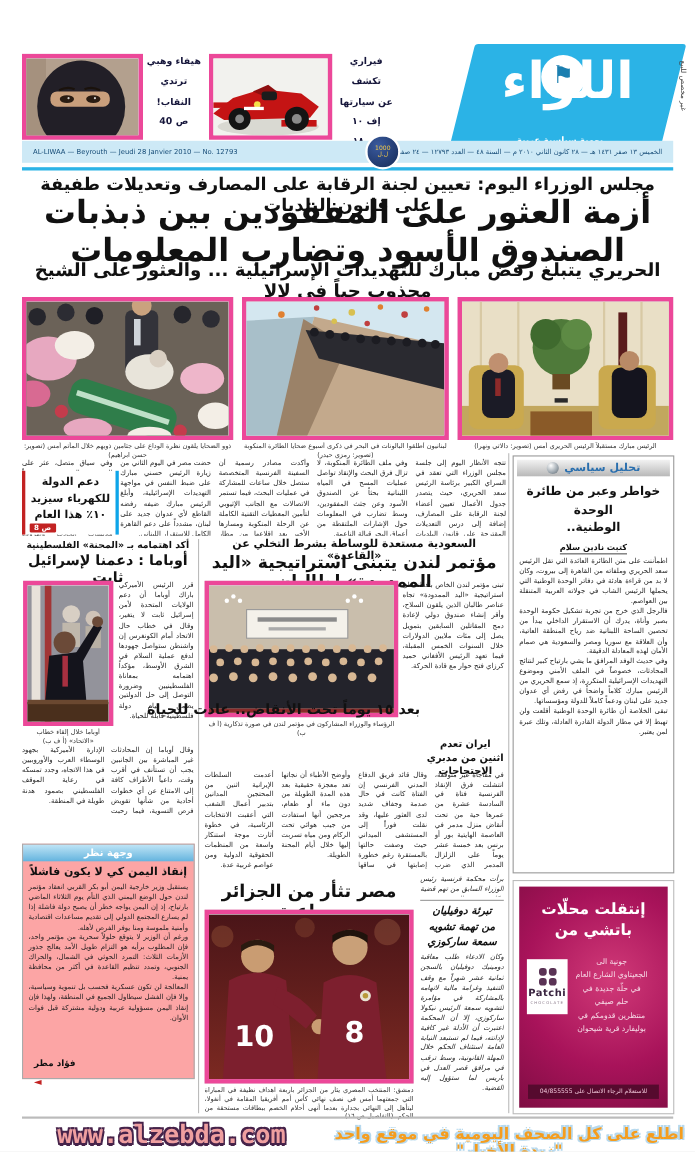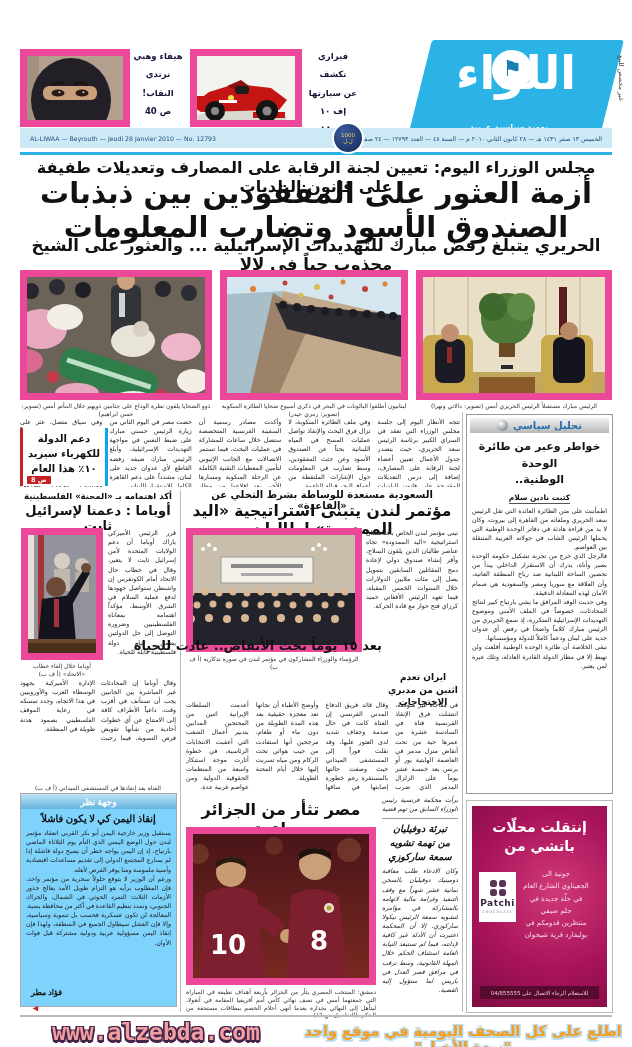--- a/index.html
+++ b/index.html
@@ -9,21 +9,21 @@
           font-family:"DejaVu Sans", sans-serif; }
   .abs { position:absolute; }
   .pre { white-space:pre-line; }
   .ctr { text-align:center; }
   .jst { text-align:justify; }
   .tiny { font-size:6.3px; line-height:1.45; color:#1c1c1c; overflow:hidden; }
   .cap { font-size:6px; line-height:1.3; color:#333; overflow:hidden; }
 
   
   .teaser { font-size:8.5px; font-weight:bold; color:#15153a; line-height:2.15; text-align:center; }
-  .photo-frame { border:7px solid #ec4899; overflow:hidden; background:#ddd; }
+  .photo-frame { border:4px solid #ec4899; overflow:hidden; background:#ddd; }
   .masthead { left:420px; top:40px; width:192px; height:96px; background:#2bb3e6;
               transform:skewX(-14deg); border-radius:3px; }
   .masthead-inner { position:absolute; inset:0; transform:skewX(14deg); }
   .masthead-title { position:absolute; top:8px; right:6px; left:6px; text-align:center;
               font-size:46px; font-weight:900; color:#ffffff; line-height:1.1; }
   .masthead-circle { position:absolute; top:10px; left:72px; width:40px; height:40px;
               border-radius:50%; background:#ffffff; display:flex; align-items:center;
               justify-content:center; }
   .masthead-circle span { color:#1b7fb0; font-size:22px; transform:translateY(-2px); }
   .masthead-tagline { position:absolute; bottom:4px; left:0; right:14px; text-align:center;
@@ -43,21 +43,21 @@
   .h-main   { left:20px; top:176px; width:592px; font-size:29px; font-weight:900; letter-spacing:-0.5px; }
   .h-sub    { left:20px; top:236px; width:592px; font-size:16.5px; font-weight:800; }
 
   
   .support-box { left:20px; top:428px; width:88px; height:58px; background:#fff;
               border-left:3px solid #c22222; border-right:3px solid #0ea5e9;
               z-index:2; padding-top:3px; }
   .support-title { font-size:10px; font-weight:900; text-align:center; line-height:1.5; }
   .page-chip { position:absolute; left:4px; bottom:2px; background:#c22222; color:#fff;
               font-size:6.5px; font-weight:bold; padding:0 4px; border-radius:1px; }
-  .viewpoint-box { left:20px; top:793px; width:157px; height:214px; border:1px solid #aaa; background:#7dd3fc;font-family:Liberation Serif, serif; }
+  .viewpoint-box { left:20px; top:767px; width:157px; height:214px; border:1px solid #aaa; background:#fca5a5; }
   .viewpoint-head { height:15px; background:linear-gradient(#bfe4f6,#64b4de); color:#ffffff;
               font-size:9px; font-weight:900; display:flex; align-items:center; justify-content:center; }
   .viewpoint-title { font-size:10px; font-weight:900; text-align:center; margin:4px 2px; }
   .analysis-box { left:466px; top:414px; width:147px; height:380px; border:1px solid #999; background:#fff; }
   .analysis-head { margin:3px; height:15px; background:linear-gradient(#f2f2f2,#b8b8b8);
               display:flex; align-items:center; justify-content:center; gap:5px;
               color:#2a6fae; font-size:10px; font-weight:900; }
   .globe { width:11px; height:11px; border-radius:50%;
               background:radial-gradient(circle at 35% 30%, #ffffff, #9aa4ac 60%, #5a646c); }
   .analysis-title { font-size:11px; font-weight:900; text-align:center; margin:6px 4px 4px; line-height:1.5; }

